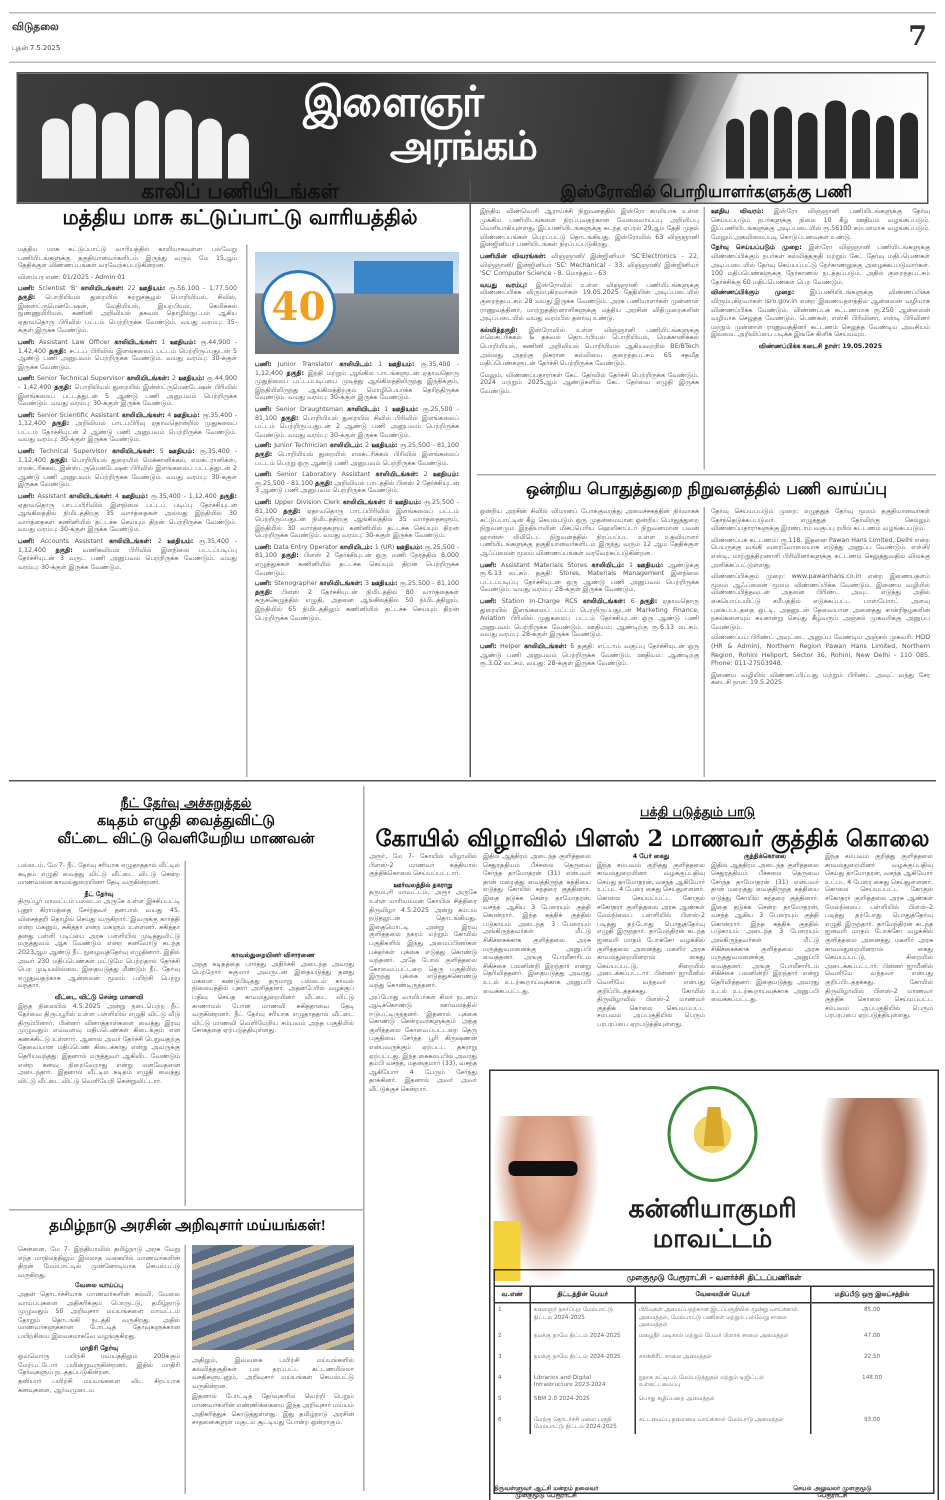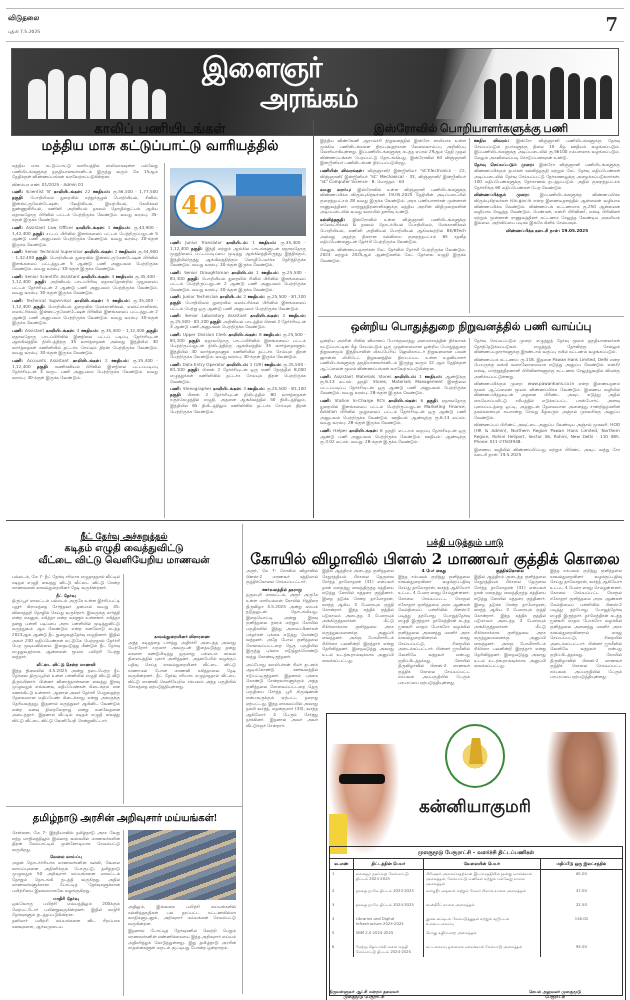--- a/index.html
+++ b/index.html
@@ -226,20 +226,21 @@
     <div class="kalaignar">
       <div class="glasses"></div>
       <div class="scarf"></div>
     </div>
     <div class="emblem">
       <div class="gopuram"></div>
     </div>
     <div class="stalin"></div>
     <div class="dist-title">
       <div>கன்னியாகுமரி</div>
+      <div>மாவட்டம்</div>
     </div>
     <div class="tbl-box">
       <div class="tbl-title">முளகுமூடு பேரூராட்சி – வளர்ச்சி திட்டப்பணிகள்</div>
       <table class="dt">
         <thead>
           <tr>
             <th style="width:8%">வ.எண்</th>
             <th style="width:24%">திட்டத்தின் பெயர்</th>
             <th style="width:40%">வேலையின் பெயர்</th>
             <th style="width:28%">மதிப்பீடு ஒரு இலட்சத்தில்</th>

